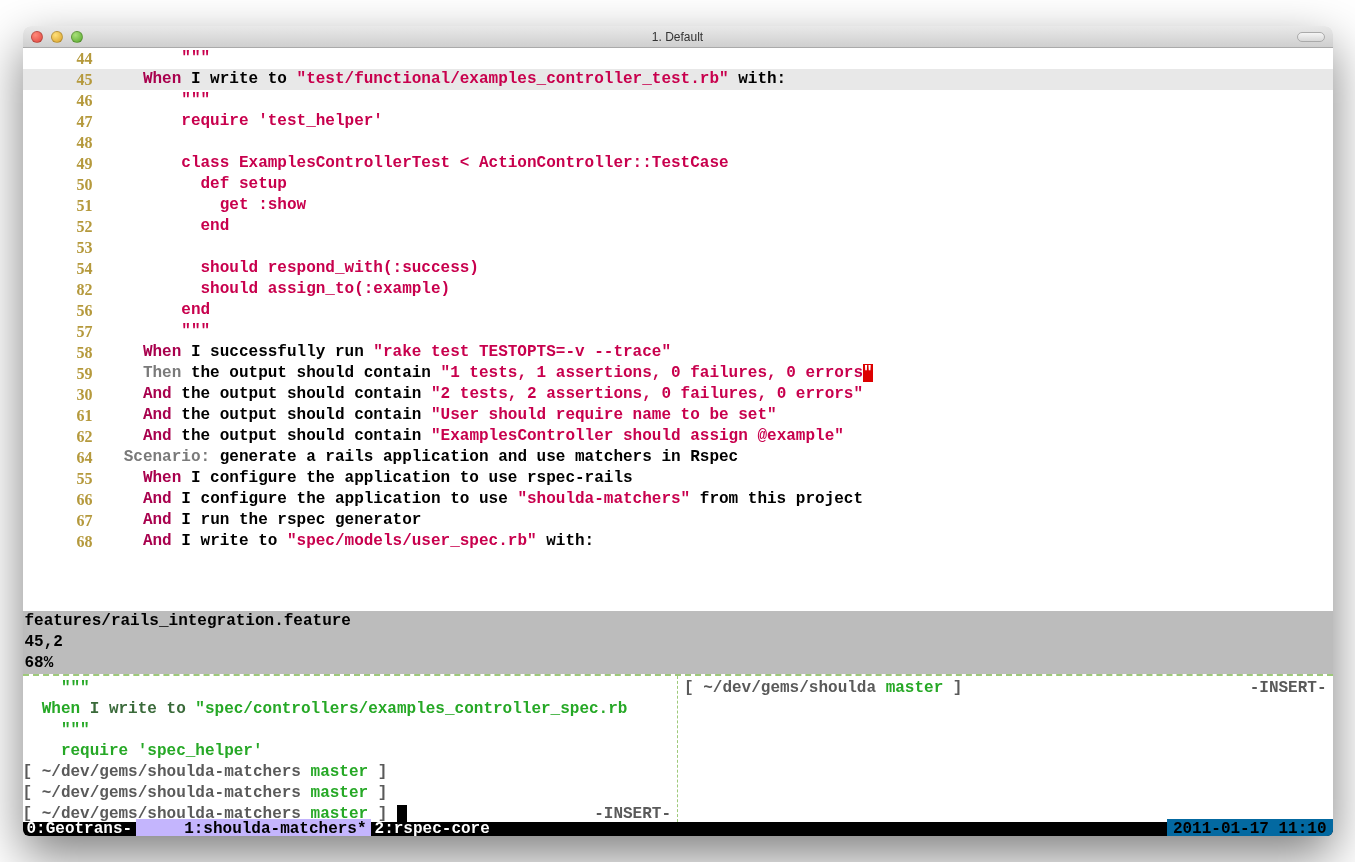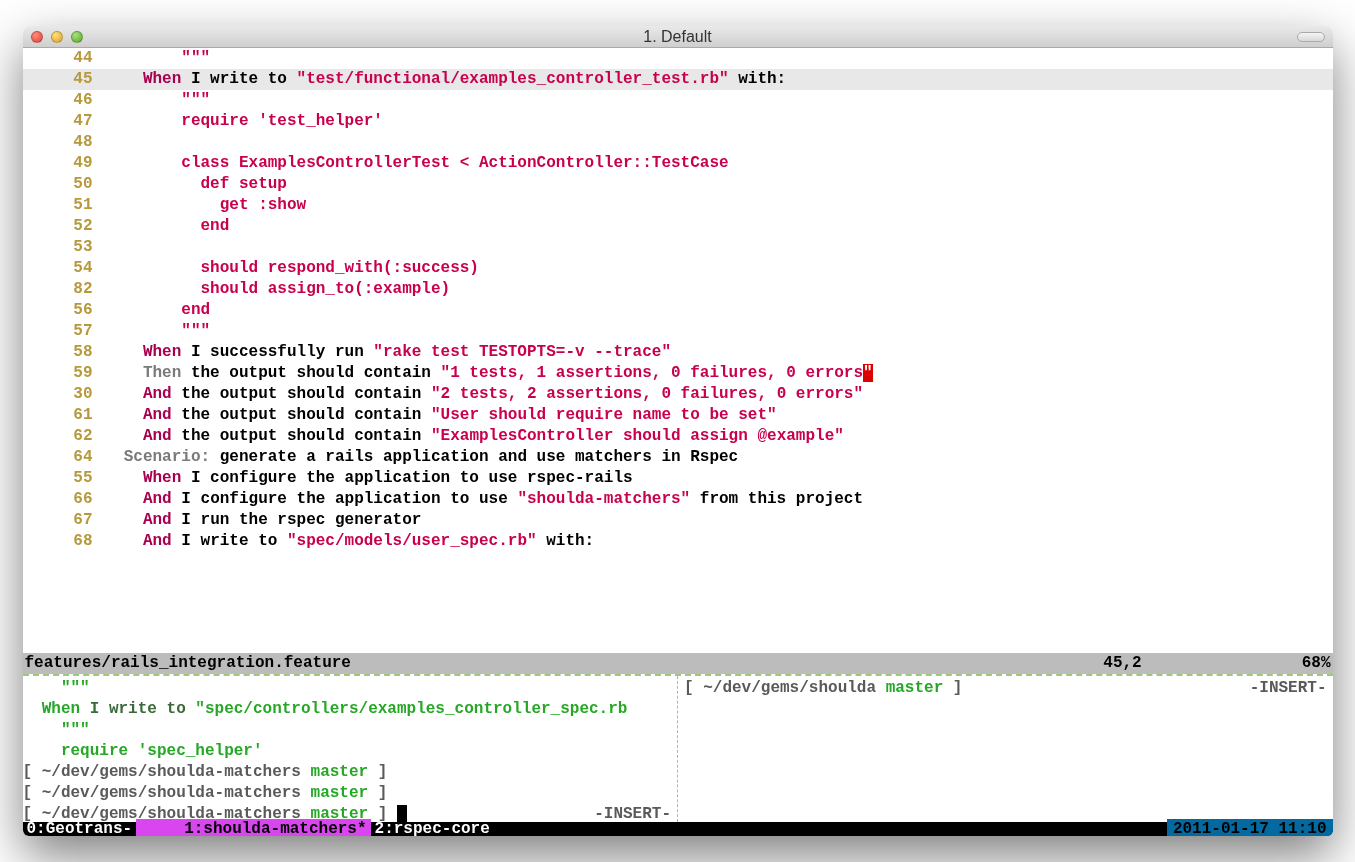--- a/index.html
+++ b/index.html
@@ -29,21 +29,21 @@
   display: flex;
   align-items: center;
   padding: 0 8px;
   position: relative;
 }
 .traffic { display: flex; gap: 8px; }
 .dot { width: 12px; height: 12px; border-radius: 50%; border: 0.5px solid rgba(0,0,0,0.2); }
 .dot.red { background: radial-gradient(circle at 35% 30%, #ff8a7a, #e0443e); }
 .dot.yellow { background: radial-gradient(circle at 35% 30%, #ffe07a, #d9a12a); }
 .dot.green { background: radial-gradient(circle at 35% 30%, #a8e07a, #57a82c); }
-.title { position: absolute; left: 0; right: 0; text-align: center; font-size: 16px; color: #333; pointer-events: none; font-family: -apple-system, "Lucida Grande", sans-serif; }
+.title { position: absolute; left: 0; right: 0; text-align: center; font-size: 12px; color: #333; pointer-events: none; font-family: -apple-system, "Lucida Grande", sans-serif; }
 .pill { position: absolute; right: 8px; width: 28px; height: 10px; border-radius: 5px; background: linear-gradient(#f5f5f5,#d8d8d8); border: 1px solid #aaa; }
 
 .term {
   flex: 1;
   background: #fff;
   color: #000;
   font-weight: bold;
   font-size: 16px;
   line-height: 21px;
   overflow: hidden;
@@ -55,36 +55,38 @@
   overflow: hidden;
 }
 .line { display: flex; }
 .gutter {
   width: 82px;
   text-align: right;
   padding-right: 12px;
   color: #b5993c;
   flex-shrink: 0;
   background: #fff;
+  font-family: Liberation Serif, serif;
 }
 .code { white-space: pre; flex: 1; }
 .hl .code, .hl .gutter { background: #e8e8e8; }
 .kw-when { color: #a8004d; }
 .kw-then { color: #7a7a7a; }
 .kw-and { color: #a8004d; }
 .kw-scenario { color: #7a7a7a; }
 .str { color: #c8004d; }
 .rb { color: #c8004d; }
 .cursor { background: #d00; color: #fff; }
 .statusbar {
   background: #bcbcbc;
   color: #000;
   display: flex;
   font-weight: bold;
   padding: 0 2px;
+  flex-direction: column;
 }
 .statusbar .fn { flex: 1; }
 .statusbar .pos { margin-right: 160px; }
 .lower-split {
   display: flex;
   border-top: 2px dashed #9ec97a;
   height: 148px;
 }
 .pane {
   flex: 1;
@@ -103,21 +105,21 @@
 .tmux {
   background: #000;
   color: #fff;
   display: flex;
   align-items: center;
   font-weight: bold;
   height: 14px;
   font-size: 16px;
 }
 .tmux-tab { padding: 0 4px; }
-.tmux-tab.active { background: #d946ef; color: #000; padding-left: 48px; }
+.tmux-tab.active { background: #c4b5fd; color: #000; padding-left: 48px; }
 .tmux-clock { margin-left: auto; background: #0369a1; color: #000; padding: 0 6px; }
 .rightpane-top { white-space: pre; padding-left: 6px; }
 </style>
 </head>
 <body>
 
 <div class="window">
   <div class="titlebar">
     <div class="traffic">
       <div class="dot red"></div>

